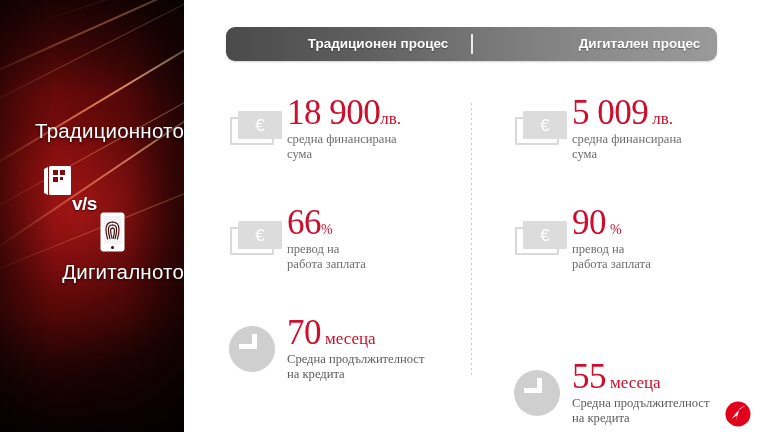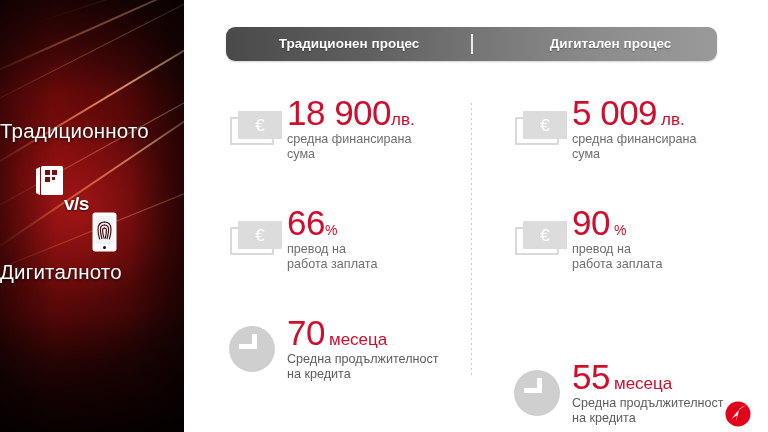--- a/index.html
+++ b/index.html
@@ -49,34 +49,34 @@
     position: absolute; left:0; top:0; width:184px; height:432px;
     background:
       linear-gradient(to bottom, rgba(0,0,0,0.55) 0%, rgba(0,0,0,0) 22%, rgba(0,0,0,0) 72%, rgba(0,0,0,0.75) 100%),
       linear-gradient(to right, rgba(0,0,0,0.45) 0%, rgba(0,0,0,0) 30%, rgba(0,0,0,0) 70%, rgba(0,0,0,0.35) 100%);
     pointer-events: none;
   }
 
   .panel-title {
     position: absolute;
     width: 184px;
-    text-align: left;
+    text-align: right;
     color: #ffffff;
     font-size: 20.5px;
     letter-spacing: 0.2px;
     text-shadow: 0 1px 3px rgba(0,0,0,0.8);
     white-space: nowrap;
   }
   #panel-title-top { top: 119px; }
   #panel-title-bottom { top: 260px; }
 
   
   #icon-cluster {
     position: absolute;
-    left: 4px; top: 165px;
+    left: 12px; top: 165px;
     width: 184px; height: 105px;
   }
   #doc-icon {
     position: absolute; left: 31px; top: 0px;
     width: 30px; height: 32px;
   }
   #vs-text {
     position: absolute;
     left: 60px; top: 28px;
     color: #ffffff;
@@ -103,20 +103,21 @@
     position: absolute;
     top: 0;
     height: 34px;
     line-height: 34px;
     color: #ffffff;
     font-size: 13.5px;
     font-weight: bold;
     text-align: center;
     text-shadow: 0 1px 1px rgba(0,0,0,0.35);
     white-space: nowrap;
+    padding-left: 29px;
   }
   #tab-traditional { left: 0px;   width: 246px; }
   #tab-digital     { left: 246px; width: 277px; }
   #header-divider {
     position: absolute;
     left: 245px; top: 7px;
     width: 2px; height: 20px;
     background: rgba(255,255,255,0.85);
   }
 
@@ -134,21 +135,21 @@
     position: absolute;
     height: 72px;
   }
   .metric-icon {
     position: absolute;
     left: 0; top: 8px;
     width: 58px; height: 48px;
   }
   .metric-body {
     position: absolute;
-    left: 59px; top: 0;
+    left: 59px; top: 0; font-family: Liberation Serif, serif;
   }
   .metric-value-line {
     white-space: nowrap;
     line-height: 1;
     margin-bottom: 2px;
   }
   .metric-number {
     color: #CE0E2D;
     font-size: 35px;
     letter-spacing: -0.5px;

